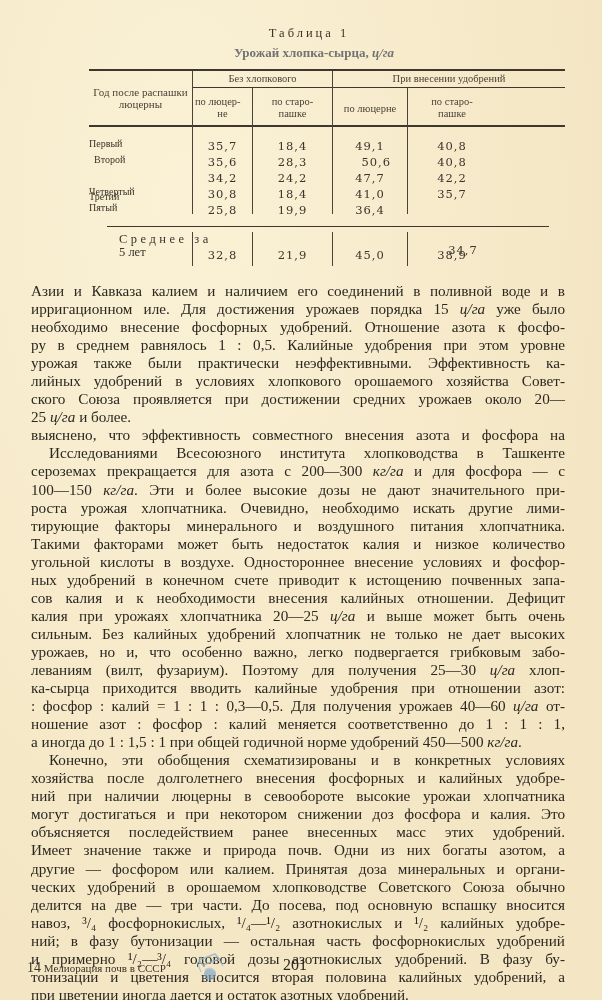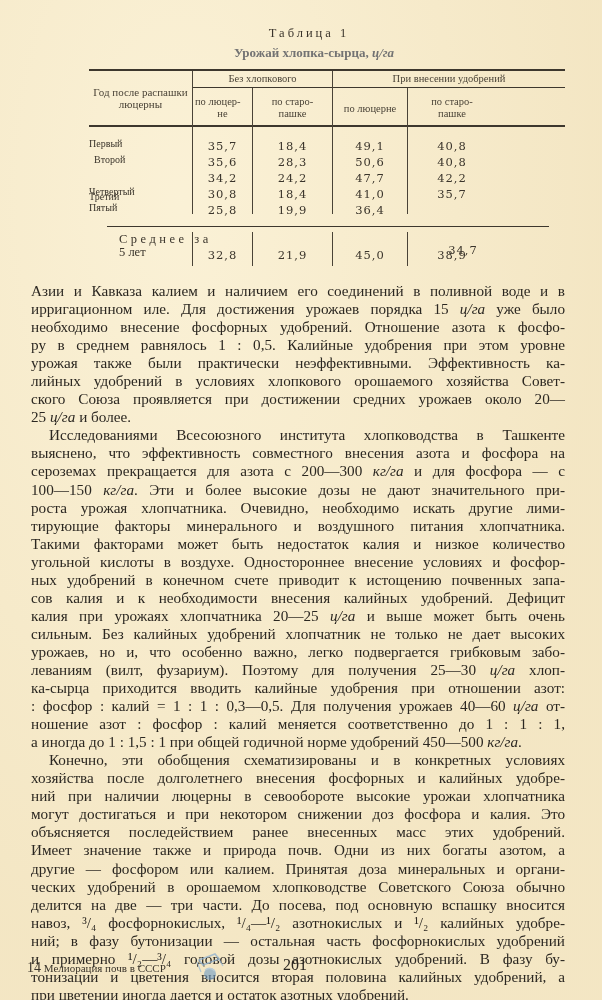--- a/index.html
+++ b/index.html
@@ -187,21 +187,21 @@
       <span class="row-label" style="top:72px;">Первый</span>
       <span class="num" style="left:104px; top:73px; width:59px;">35,7</span>
       <span class="num" style="left:164px; top:73px; width:79px;">18,4</span>
       <span class="num" style="left:244px; top:73px; width:74px;">49,1</span>
       <span class="num" style="left:319px; top:73px; width:88px;">40,8</span>
     </div>
     <div>
       <span class="row-label" style="top:88px; left:5px;">Второй</span>
       <span class="num" style="left:104px; top:89px; width:59px;">35,6</span>
       <span class="num" style="left:164px; top:89px; width:79px;">28,3</span>
-      <span class="num" style="left:244px; top:89px; width:74px;">50,6</span>
+      <span class="num" style="left:228px; top:89px; width:74px;text-align:right;">50,6</span>
       <span class="num" style="left:319px; top:89px; width:88px;">40,8</span>
     </div>
     <div>
       <span class="row-label" style="top:104px;margin-top:21px;">Третий</span>
       <span class="num" style="left:104px; top:105px; width:59px;">34,2</span>
       <span class="num" style="left:164px; top:105px; width:79px;">24,2</span>
       <span class="num" style="left:244px; top:105px; width:74px;">47,7</span>
       <span class="num" style="left:319px; top:105px; width:88px;">42,2</span>
     </div>
     <div>
@@ -233,30 +233,30 @@
 
   <div class="body-text" id="body-text">
       <span class="ln">Азии и Кавказа калием и наличием его соединений в поливной воде и в</span>
       <span class="ln"><span>ирригационном иле. Для достижения урожаев порядка 15 </span><span class="it">ц/га</span><span> уже было</span></span>
       <span class="ln">необходимо внесение фосфорных удобрений. Отношение азота к фосфо-</span>
       <span class="ln">ру в среднем равнялось 1 : 0,5. Калийные удобрения при этом уровне</span>
       <span class="ln">урожая также были практически неэффективными. Эффективность ка-</span>
       <span class="ln">лийных удобрений в условиях хлопкового орошаемого хозяйства Совет-</span>
       <span class="ln">ского Союза проявляется при достижении средних урожаев около 20—</span>
       <span class="ln last"><span>25 </span><span class="it">ц/га</span><span> и более.</span></span>
+      <span class="ln">выяснено, что эффективность совместного внесения азота и фосфора на</span>
       <span class="ln indent">Исследованиями Всесоюзного института хлопководства в Ташкенте</span>
-      <span class="ln">выяснено, что эффективность совместного внесения азота и фосфора на</span>
       <span class="ln"><span>сероземах прекращается для азота с 200—300 </span><span class="it">кг/га</span><span> и для фосфора — с</span></span>
       <span class="ln"><span>100—150 </span><span class="it">кг/га</span><span>. Эти и более высокие дозы не дают значительного при-</span></span>
       <span class="ln">роста урожая хлопчатника. Очевидно, необходимо искать другие лими-</span>
       <span class="ln">тирующие факторы минерального и воздушного питания хлопчатника.</span>
       <span class="ln">Такими факторами может быть недостаток калия и низкое количество</span>
       <span class="ln">угольной кислоты в воздухе. Одностороннее внесение условиях и фосфор-</span>
       <span class="ln">ных удобрений в конечном счете приводит к истощению почвенных запа-</span>
-      <span class="ln">сов калия и к необходимости внесения калийных удобрений. Дефицит</span>
+      <span class="ln">сов калия и к необходимости внесения калийных отношении. Дефицит</span>
       <span class="ln"><span>калия при урожаях хлопчатника 20—25 </span><span class="it">ц/га</span><span> и выше может быть очень</span></span>
       <span class="ln">сильным. Без калийных удобрений хлопчатник не только не дает высоких</span>
       <span class="ln">урожаев, но и, что особенно важно, легко подвергается грибковым забо-</span>
       <span class="ln"><span>леваниям (вилт, фузариум). Поэтому для получения 25—30 </span><span class="it">ц/га</span><span> хлоп-</span></span>
       <span class="ln">ка-сырца приходится вводить калийные удобрения при отношении азот:</span>
       <span class="ln"><span>: фосфор : калий = 1 : 1 : 0,3—0,5. Для получения урожаев 40—60 </span><span class="it">ц/га</span><span> от-</span></span>
       <span class="ln">ношение азот : фосфор : калий меняется соответственно до 1 : 1 : 1,</span>
       <span class="ln last"><span>а иногда до 1 : 1,5 : 1 при общей годичной норме удобрений 450—500 </span><span class="it">кг/га</span><span>.</span></span>
       <span class="ln indent">Конечно, эти обобщения схематизированы и в конкретных условиях</span>
       <span class="ln">хозяйства после долголетнего внесения фосфорных и калийных удобре-</span>

